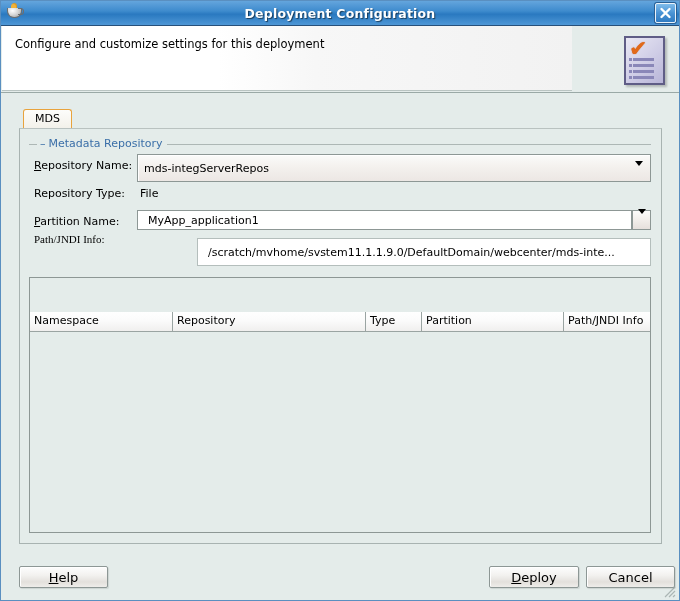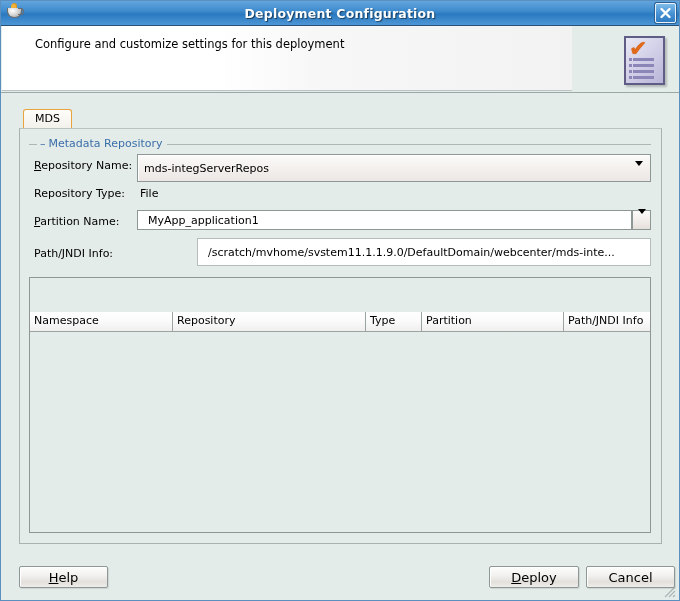--- a/index.html
+++ b/index.html
@@ -64,21 +64,21 @@
     border-bottom:1px solid #9aa9a6;
     background:#e4ecea;
   }
   .header-grad{
     position:absolute;left:1px;top:0;width:570px;bottom:1px;
     background:linear-gradient(to right,#ffffff 0%,#ffffff 38%,#f7f7f7 55%,#f2f2f2 100%);
     border-bottom:1px solid #b9c4c2;
   }
   .header-text{
     position:absolute;left:14px;top:11px;
-    font-size:11.5px;color:#000;margin-left:20px;
+    font-size:11.5px;color:#000;
   }
   .header-icon{
     position:absolute;right:14px;top:10px;width:37px;height:45px;
     background:linear-gradient(135deg,#e9e8f4 0%,#cfcde6 55%,#b8b5d8 100%);
     border:2px solid #5f5d86;
     box-shadow:2px 2px 2px rgba(0,0,0,.22);
   }
   .hi-line{
     position:absolute;left:7px;width:21px;height:3px;background:#8a87b8;
   }
@@ -252,21 +252,21 @@
       <div class="row-label" style="left:120px;top:58px;">File</div>
 
       <div class="row-label" style="left:14px;top:86px;"><u>P</u><span>artition Name:</span></div>
       <div class="field" style="left:117px;top:81px;right:29px;height:20px;">
         <span class="val">MyApp_application1</span>
       </div>
       <div class="dropbtn" style="right:10px;top:81px;height:20px;">
         <span><span class="tri"></span></span>
       </div>
 
-      <div class="row-label" style="left:14px;top:118px;">Path/JNDI Info:</div>
+      <div class="row-label" style="left:14px;top:104px;font-family:Liberation Serif, serif;">Path/JNDI Info:</div>
       <div class="field ro" style="left:133px;top:109px;right:10px;height:28px;margin-left:44px;">
         <span class="val">/scratch/mvhome/svstem11.1.1.9.0/DefaultDomain/webcenter/mds-inte...</span>
       </div>
 
 
       <div class="table" style="left:9px;top:148px;right:10px;bottom:10px;">
         <div class="thead">
           <div class="th" style="width:143px">Namespace</div>
           <div class="th" style="width:193px">Repository</div>
           <div class="th" style="width:56px">Type</div>

